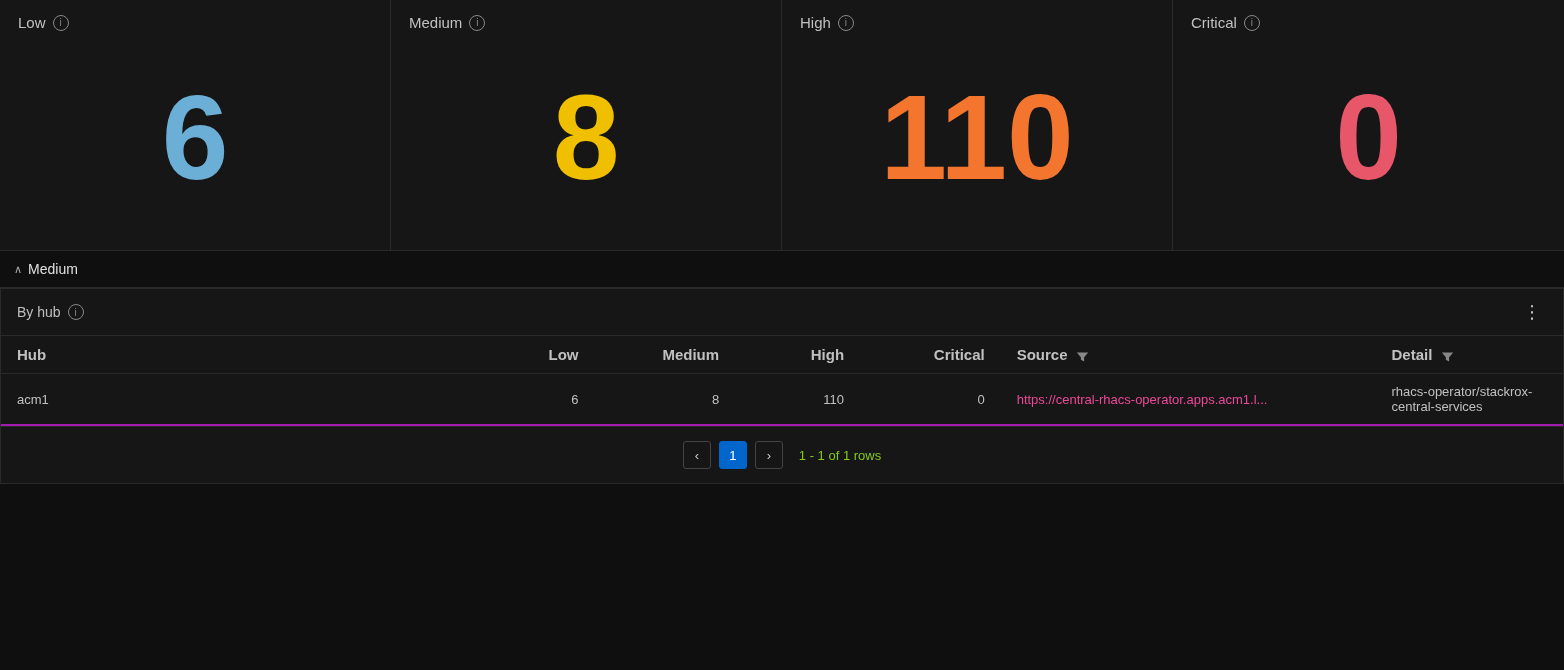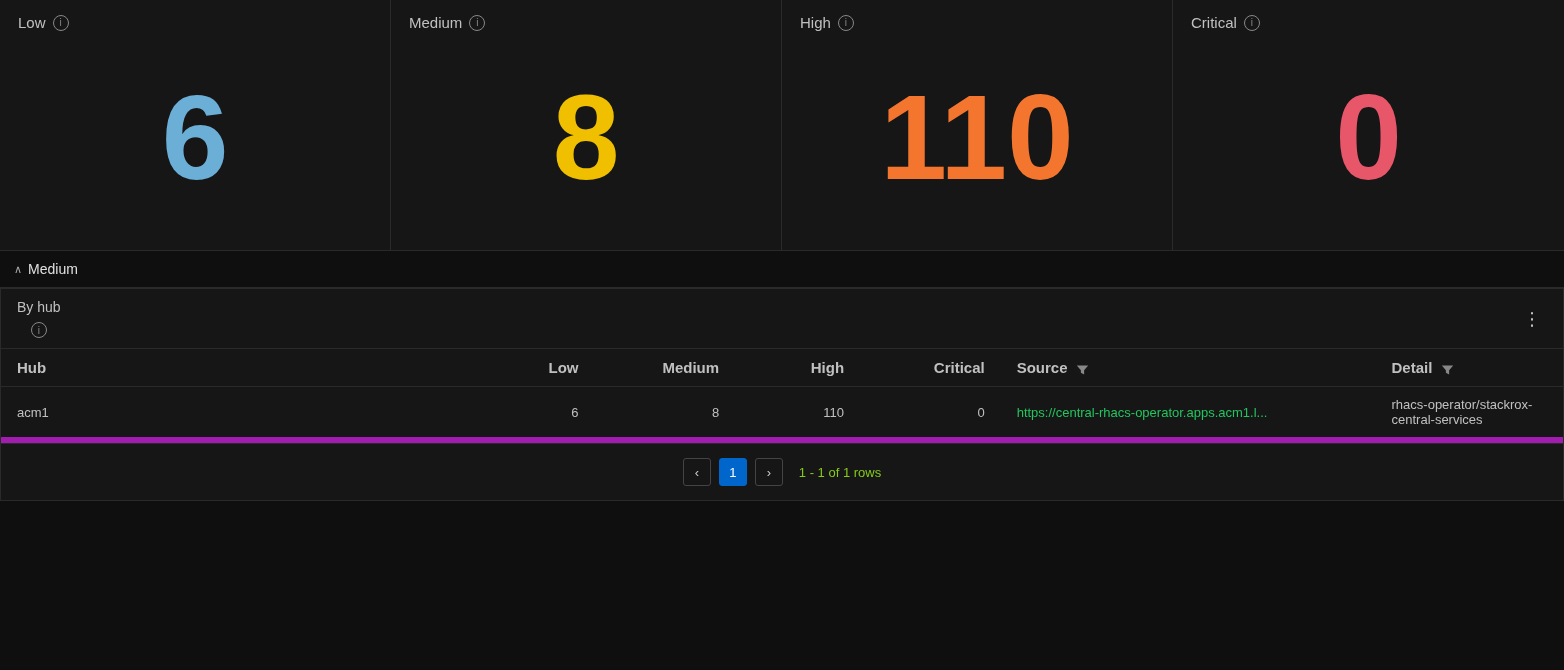--- a/index.html
+++ b/index.html
@@ -96,21 +96,20 @@
       justify-content: space-between;
       padding: 10px 16px;
       border-bottom: 1px solid #2a2a2a;
     }
     .by-hub-title {
       display: flex;
       align-items: center;
       gap: 7px;
       font-size: 14px;
       color: #c0c0c0;
-      flex-direction: column;
     }
     .kebab-btn {
       background: none;
       border: none;
       color: #ccc;
       cursor: pointer;
       font-size: 18px;
       padding: 2px 6px;
       border-radius: 3px;
     }
@@ -125,32 +124,32 @@
       padding: 10px 16px;
       font-size: 15px;
       font-weight: 600;
       color: #c0c0c0;
       border-bottom: 1px solid #2a2a2a;
       background: #161616;
     }
     .data-table th.col-num { text-align: right; }
     .data-table td {
       padding: 10px 16px;
-      border-bottom: 6px solid #a21caf;
+      border-bottom: 2px solid #a21caf;
       font-size: 13px;
       color: #c0c0c0;
     }
     .data-table td.col-num { text-align: right; }
 
     .val-low    { color: #6baed6; }
     .val-medium { color: #f0c000; }
     .val-high   { color: #f4762e; }
     .val-critical { color: #e8566a; }
 
-    .link-cell { color: #22c55e; text-decoration: none; }
+    .link-cell { color: #ec4899; text-decoration: none; }
 
     .filter-icon {
       display: inline-block;
       width: 13px;
       height: 13px;
       vertical-align: middle;
       margin-left: 4px;
     }
 
     

